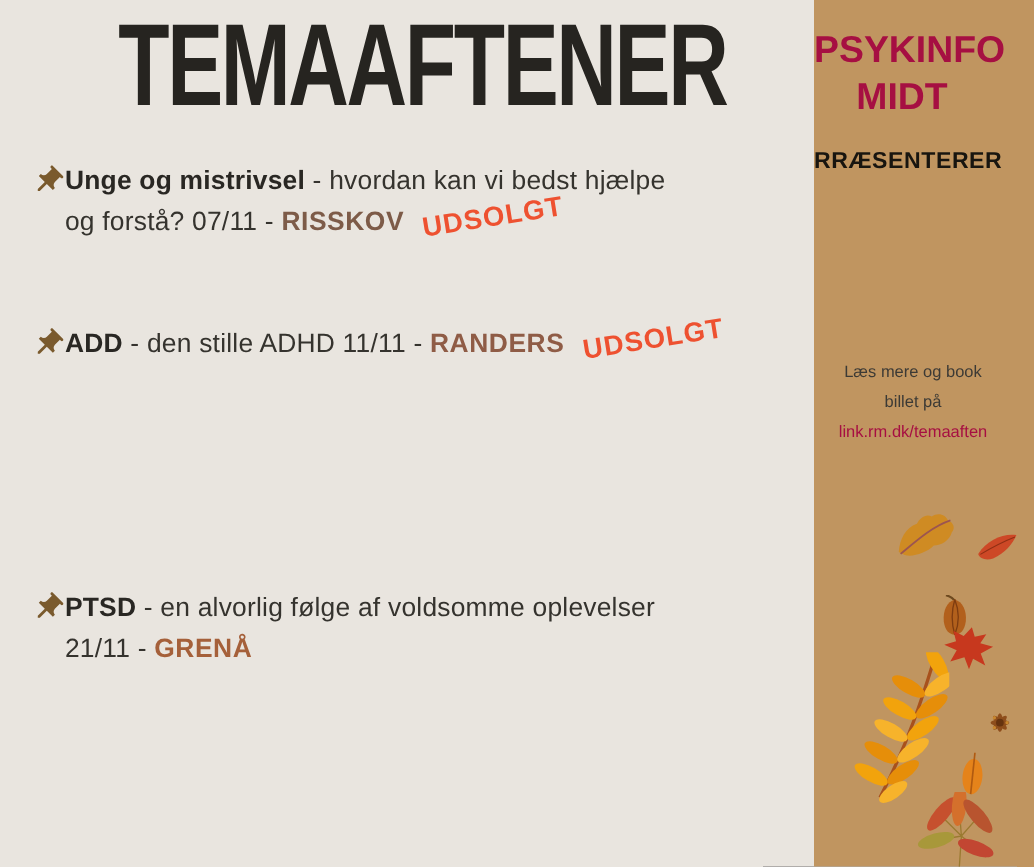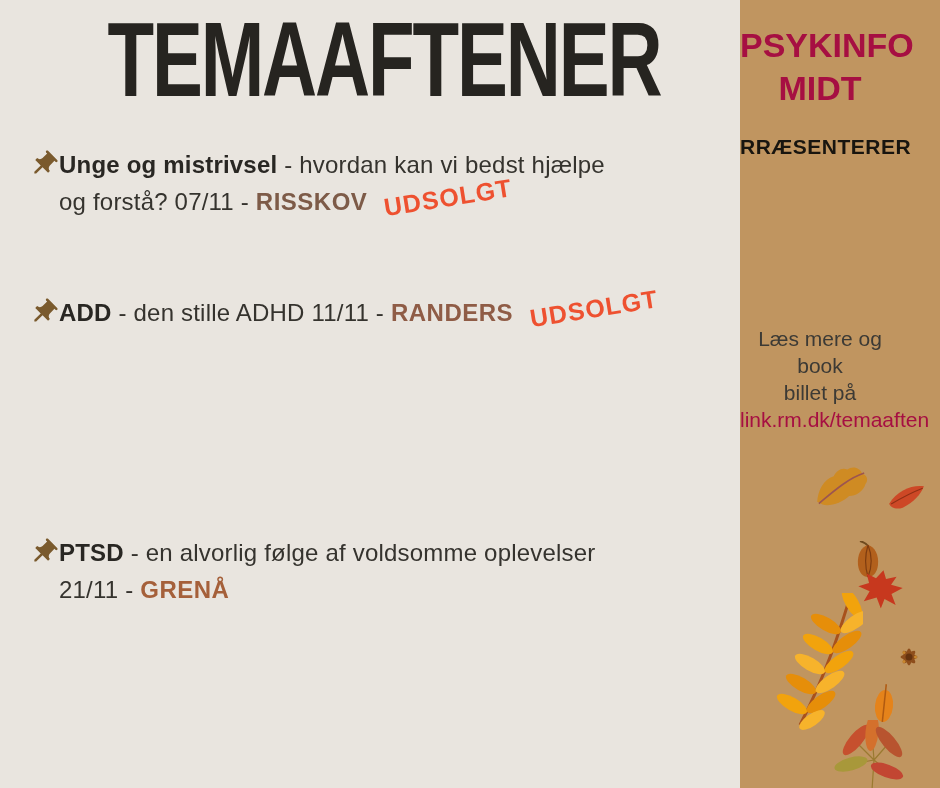--- a/index.html
+++ b/index.html
@@ -25,21 +25,21 @@
   .soldout {
     display:inline-block; font-weight:800; font-size:25px; letter-spacing:1px;
     transform:rotate(-9deg) translate(16px,9px); transform-origin:left center;
   }
   
   .sidebar { position:absolute; left:740px; top:0; width:200px; height:788px; }
   .sb-text { position:absolute; left:0; width:160px; text-align:center; }
   .brand { top:24px; font-size:34px; line-height:43px; font-weight:800; }
   .presents { top:135px; font-size:21px; font-weight:700; color:#18150f; letter-spacing:0.5px; }
   .month { top:181px; font-size:32px; line-height:41px; font-weight:800; letter-spacing:1px; }
-  .booking { top:325px; font-size:21px; line-height:27px; color:#3c3a35; font-weight:500; }
+  .booking { top:325px; font-size:15px; line-height:27px; color:#3c3a35; font-weight:500;margin-left:10px; }
   .booking-link { font-weight:500; }
   
   .leaf { position:absolute; pointer-events:none; }
 </style>
 </head>
 <body>
 
 <div class="poster">
 
   <div class="main">

